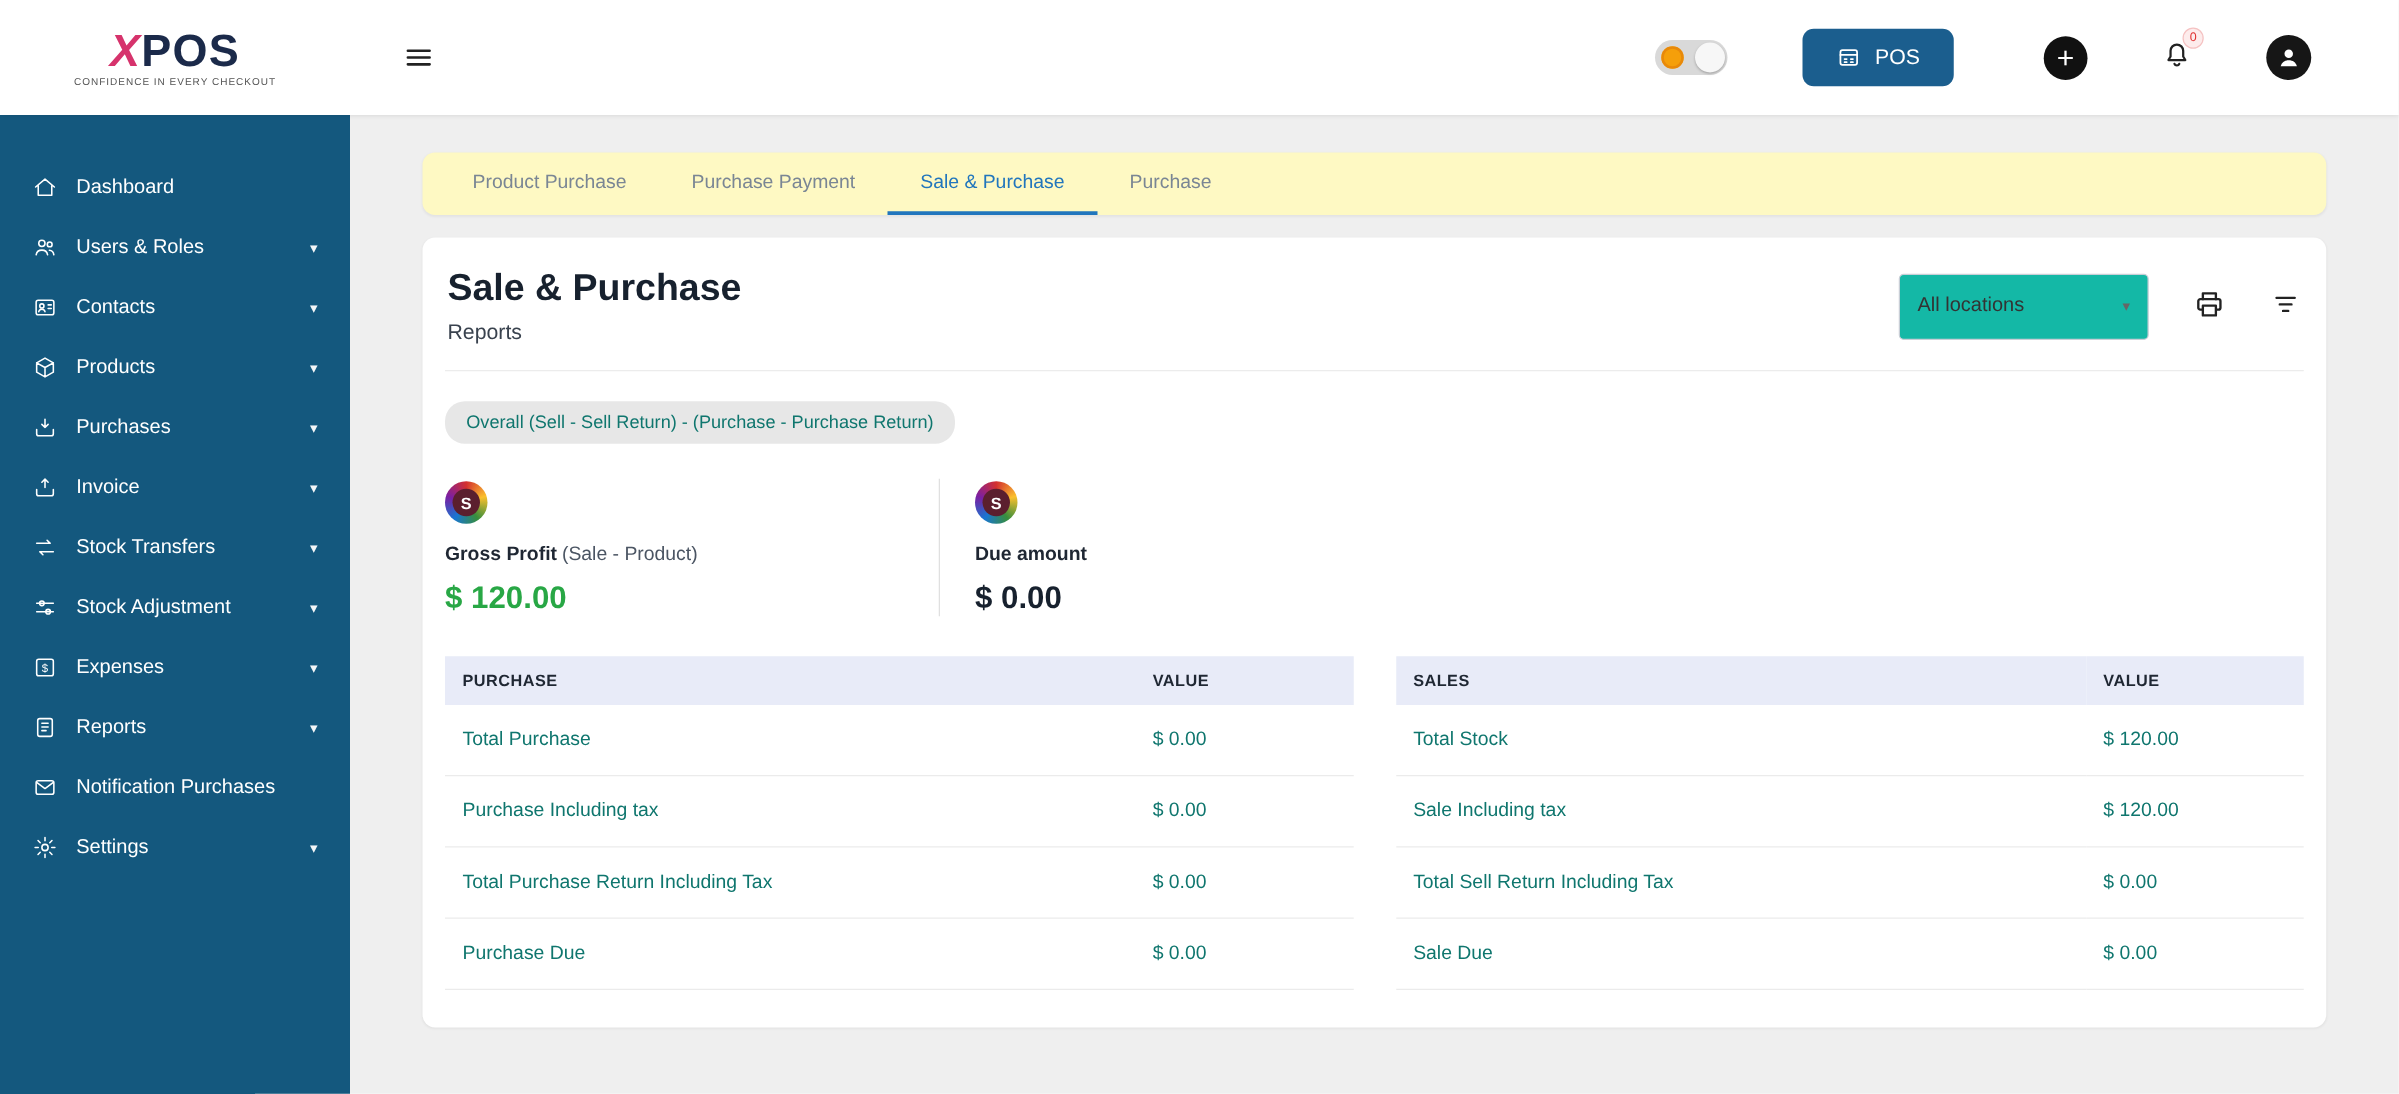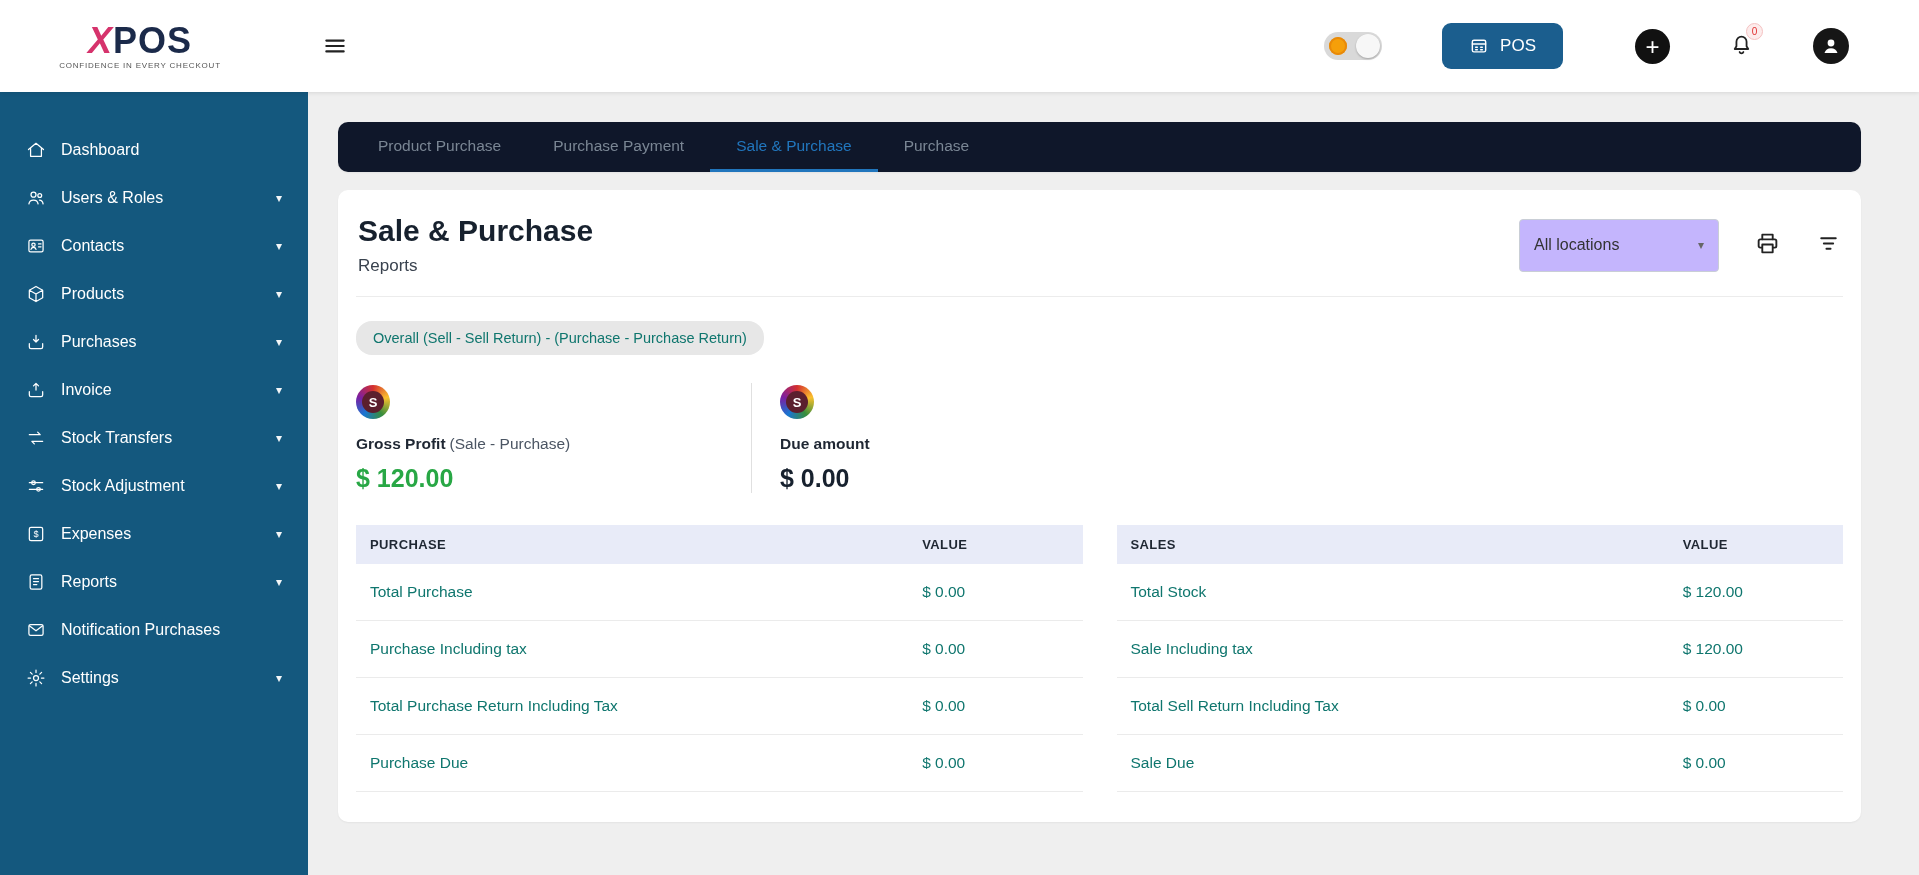--- a/index.html
+++ b/index.html
@@ -41,46 +41,46 @@
   .bell-wrap { position:relative; margin-right:58px; cursor:pointer; }
   .bell-wrap svg { width:27px; height:27px; stroke:#222; stroke-width:1.6; fill:none; stroke-linecap:round; stroke-linejoin:round; }
   .notif-badge { position:absolute; top:-8px; right:-8px; min-width:17px; height:17px; border-radius:9px;
     background:#fdecec; color:#e03131; border:1px solid #f5c2c2; font-size:10px; line-height:15px; text-align:center; padding:0 3px; }
 
   .avatar { width:36px; height:36px; border-radius:50%; background:#161616; display:flex; align-items:center; justify-content:center; cursor:pointer; }
   .avatar svg { width:24px; height:24px; fill:#fff; }
 
   
   .sidebar {
-    position:absolute; top:92px; left:0; bottom:0; width:308px;
+    position:absolute; top:92px; left:0; bottom:0; width:280px;
     background:#14587e; color:#fff; padding-top:34px;
   }
   .side-item { display:flex; align-items:center; height:48px; padding:0 26px; font-size:16px; cursor:pointer; }
   .side-item svg { width:20px; height:20px; margin-right:15px; stroke:#fff; stroke-width:1.5; fill:none; stroke-linecap:round; stroke-linejoin:round; flex:0 0 auto; }
   .caret { margin-left:auto; font-size:12px; opacity:.95; }
   .caret::after { content:"▾"; }
 
   
   .main { position:absolute; left:280px; top:92px; right:0; bottom:0; padding:30px 58px; overflow:hidden; }
 
-  .tabs-card { background:#0f172a; border-radius:10px; height:50px; display:flex; align-items:stretch; padding:0 14px;
+  .tabs-card { background:#fef9c3; border-radius:10px; height:50px; display:flex; align-items:stretch; padding:0 14px;
     box-shadow:0 1px 2px rgba(0,0,0,.05); }
   .tab { display:flex; align-items:center; padding:0 26px; font-size:15.5px; color:#7a8694; cursor:pointer;
     border-bottom:3px solid transparent; }
   .tab.active { color:#2176bd; border-bottom-color:#2176bd; }
 
   .report-card { margin-top:18px; background:#fff; border-radius:10px; padding:24px 18px 30px;
     box-shadow:0 1px 2px rgba(0,0,0,.05); }
 
   .card-header { display:flex; justify-content:space-between; align-items:center; padding:0 2px 20px; border-bottom:1px solid #ececec; }
   .page-title { font-size:30px; font-weight:800; color:#17212e; margin:0; }
   .page-subtitle { font-size:17px; color:#39424e; margin-top:8px; }
 
   .header-controls { display:flex; align-items:center; }
-  .select-box { width:200px; height:53px; border:1px solid #c9ced6; border-radius:4px; background:#c4b5fd;
+  .select-box { width:200px; height:53px; border:1px solid #c9ced6; border-radius:4px; background:#14b8a6;
     display:flex; align-items:center; justify-content:space-between; padding:0 14px; font-size:16px; color:#333; cursor:pointer;gap:40px; }
   .sel-caret { color:#666; font-size:12px; }
   .sel-caret::after { content:"▾"; }
   .icon-btn { background:none; border:none; padding:0; margin-left:36px; cursor:pointer; }
   .icon-btn svg { width:25px; height:25px; stroke:#222; stroke-width:1.8; fill:none; stroke-linecap:round; stroke-linejoin:round; }
 
   .overall-chip { display:inline-block; margin-top:24px; background:#e7e7e7; color:#0f766e;
     border-radius:16px; padding:9px 17px; font-size:14.5px; }
 
   .stats-row { display:flex; margin-top:28px; }
@@ -290,21 +290,21 @@
     </div>
 
     <div class="overall-chip">Overall (Sell - Sell Return) - (Purchase - Purchase Return)</div>
 
     <div class="stats-row">
       <div class="stat stat-1">
         <div class="stat-icon">
             <span class="stat-icon-core"></span>
           </div>
         <div class="stat-label-row">
-          <span class="stat-label">Gross Profit</span><span class="stat-sublabel">(Sale - Purchase)</span>
+          <span class="stat-label">Gross Profit</span><span class="stat-sublabel">(Sale - Product)</span>
         </div>
         <div class="stat-value green">$ 120.00</div>
       </div>
       <div class="stat stat-2">
         <div class="stat-icon">
             <span class="stat-icon-core"></span>
           </div>
         <div class="stat-label-row">
           <span class="stat-label">Due amount</span><span class="stat-sublabel"></span>
         </div>

